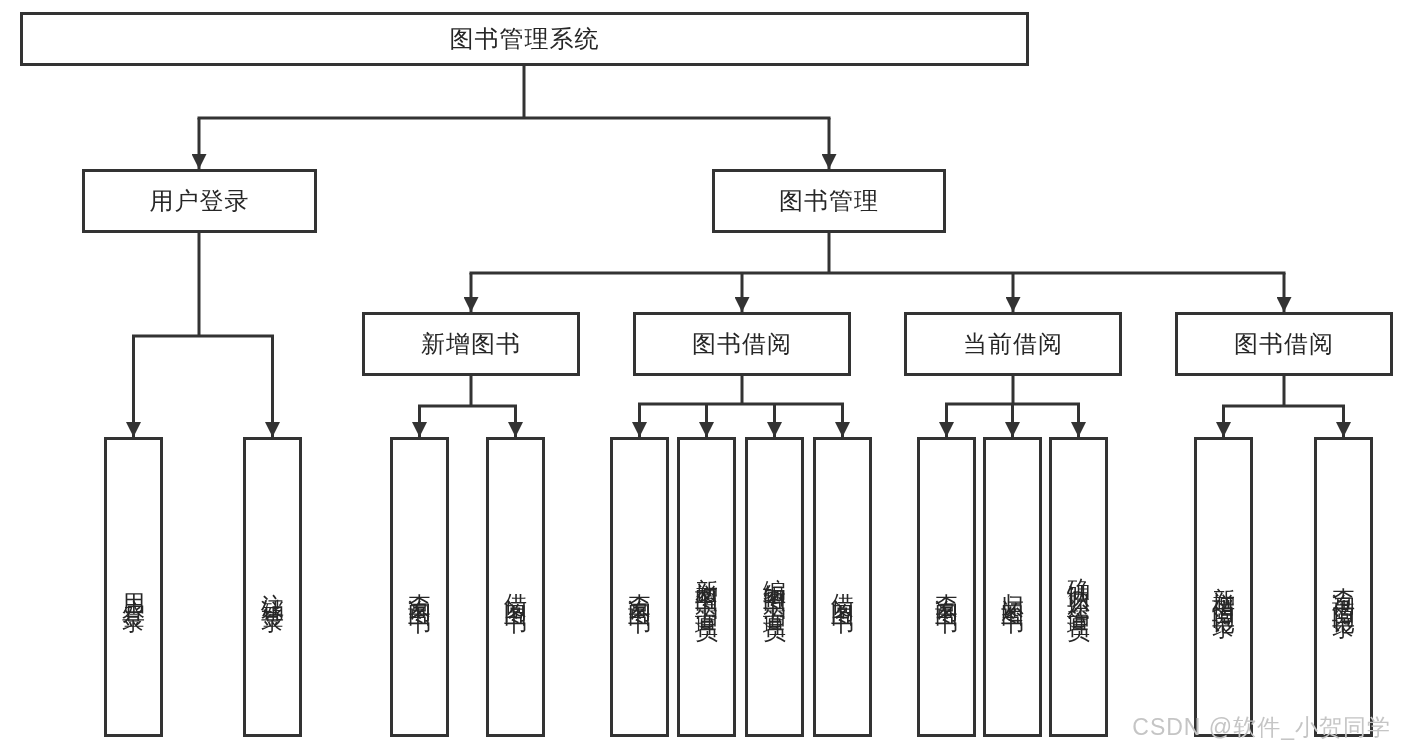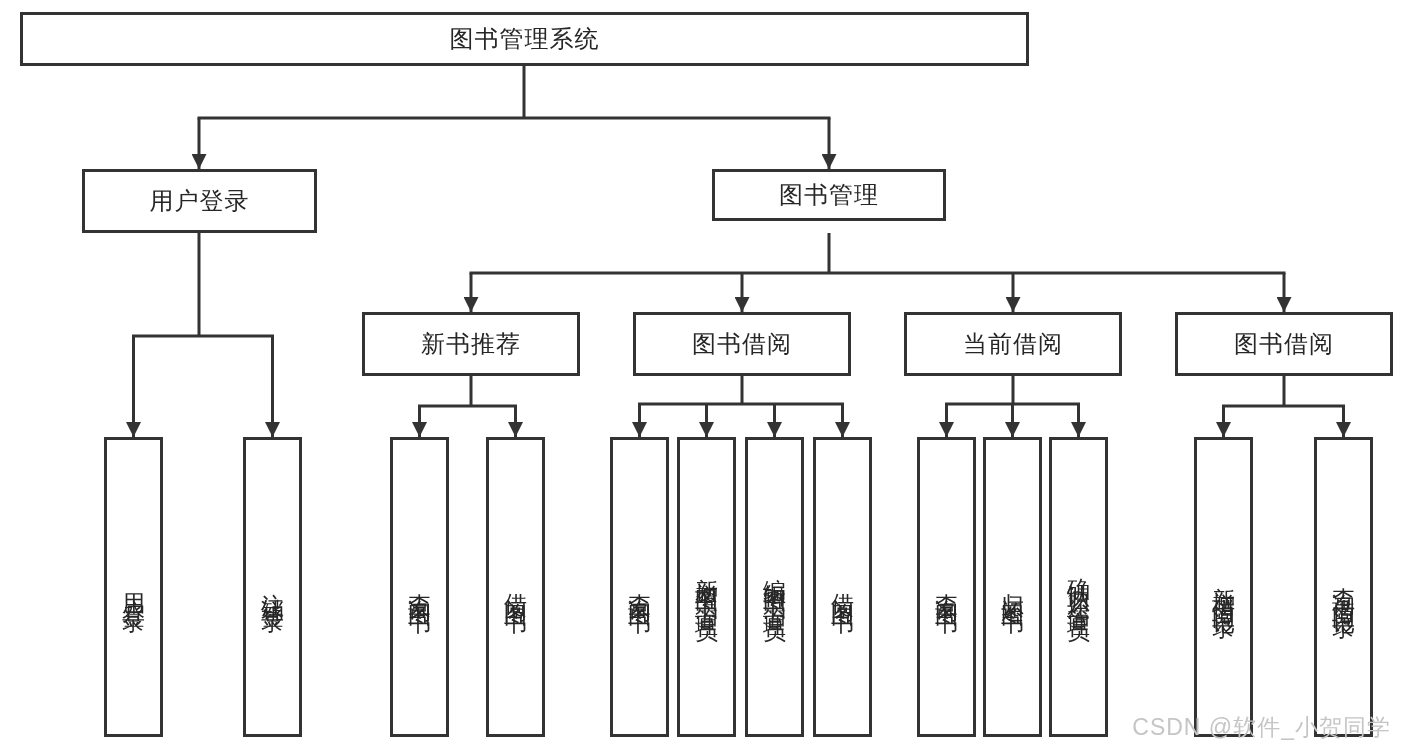--- a/index.html
+++ b/index.html
@@ -99,23 +99,23 @@
 
     <path class="wire" d="M1284 376 V406"></path>
     <path class="wire" d="M1222 406 H1345"></path>
     <path class="wire" d="M1223.5 406 V437" marker-end="url(#arrow)"></path>
     <path class="wire" d="M1343.5 406 V437" marker-end="url(#arrow)"></path>
   </svg>
 
   <div class="box" style="left:20px;top:12px;width:1009px;height:54px">图书管理系统</div>
 
   <div class="box" style="left:82px;top:169px;width:235px;height:64px">用户登录</div>
-  <div class="box" style="left:712px;top:169px;width:234px;height:52px">图书管理</div>
+  <div class="box" style="left:712px;top:169px;width:234px;height:64px">图书管理</div>
 
-  <div class="box" style="left:362px;top:312px;width:218px;height:64px">新书推荐</div>
+  <div class="box" style="left:362px;top:312px;width:218px;height:64px">新增图书</div>
   <div class="box" style="left:904px;top:312px;width:218px;height:64px">当前借阅</div>
   <div class="box" style="left:633px;top:312px;width:218px;height:64px">图书借阅</div>
   <div class="box" style="left:1175px;top:312px;width:218px;height:64px">图书借阅</div>
 
   <div class="box v" style="left:104px;top:437px;width:59px;height:300px">用户登录</div>
   <div class="box v" style="left:243px;top:437px;width:59px;height:300px">注销登录</div>
 
   <div class="box v" style="left:390px;top:437px;width:59px;height:300px">查询图书</div>
   <div class="box v" style="left:486px;top:437px;width:59px;height:300px">借阅图书</div>
 

